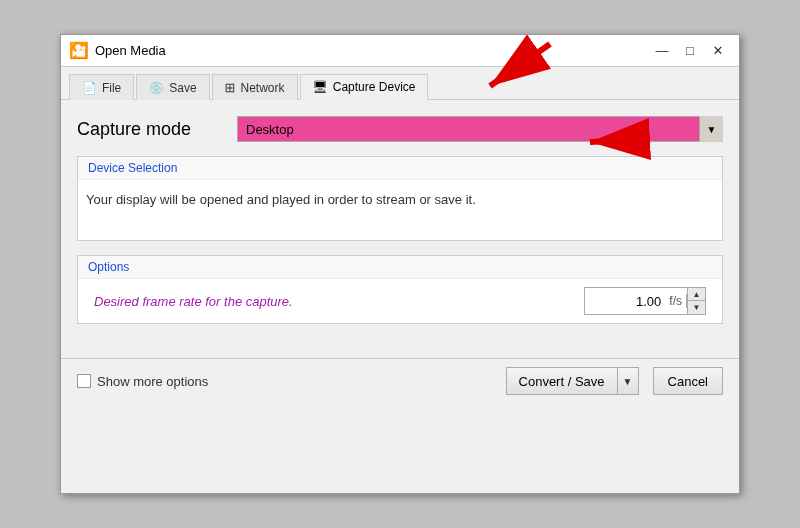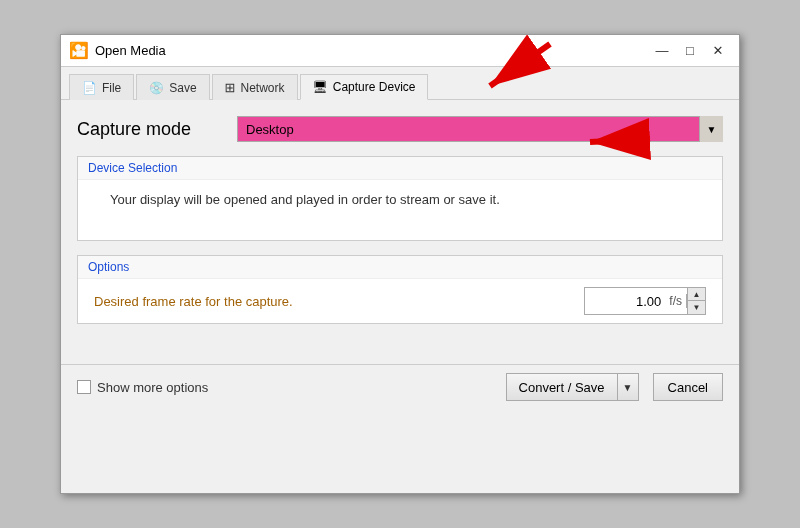--- a/index.html
+++ b/index.html
@@ -131,37 +131,38 @@
     }
     .group-box-title {
       font-size: 12px;
       color: #1d4ed8;
       font-weight: normal;
       padding: 4px 10px;
       border-bottom: 1px solid #eee;
       background: #f8f8f8;
     }
     .group-box-content {
-      padding: 12px 32px;
+      padding: 12px 8px;
       min-height: 60px;
     }
     .group-desc {
       font-size: 13px;
       color: #333;
     }
 
     .options-row {
       display: flex;
       align-items: center;
       padding: 8px 16px;
     }
     .options-label {
       flex: 1;
       font-size: 13px;
-      color: #a16207;
+      color: #a21caf;
+      font-style: italic;
     }
     .spinner-wrapper {
       display: flex;
       align-items: center;
       border: 1px solid #aaa;
       background: #fff;
     }
     .spinner-input {
       width: 80px;
       height: 26px;
@@ -199,21 +200,21 @@
     }
     .spinner-btn:first-child {
       border-bottom: 1px solid #aaa;
     }
 
     .bottom-bar {
       display: flex;
       align-items: center;
       padding: 8px 16px;
       border-top: 1px solid #ccc;
-      margin-top: 10px;
+      margin-top: 4px;
       background: #f0f0f0;
     }
     .show-more {
       display: flex;
       align-items: center;
       gap: 6px;
       font-size: 13px;
       color: #333;
       flex: 1;
     }

